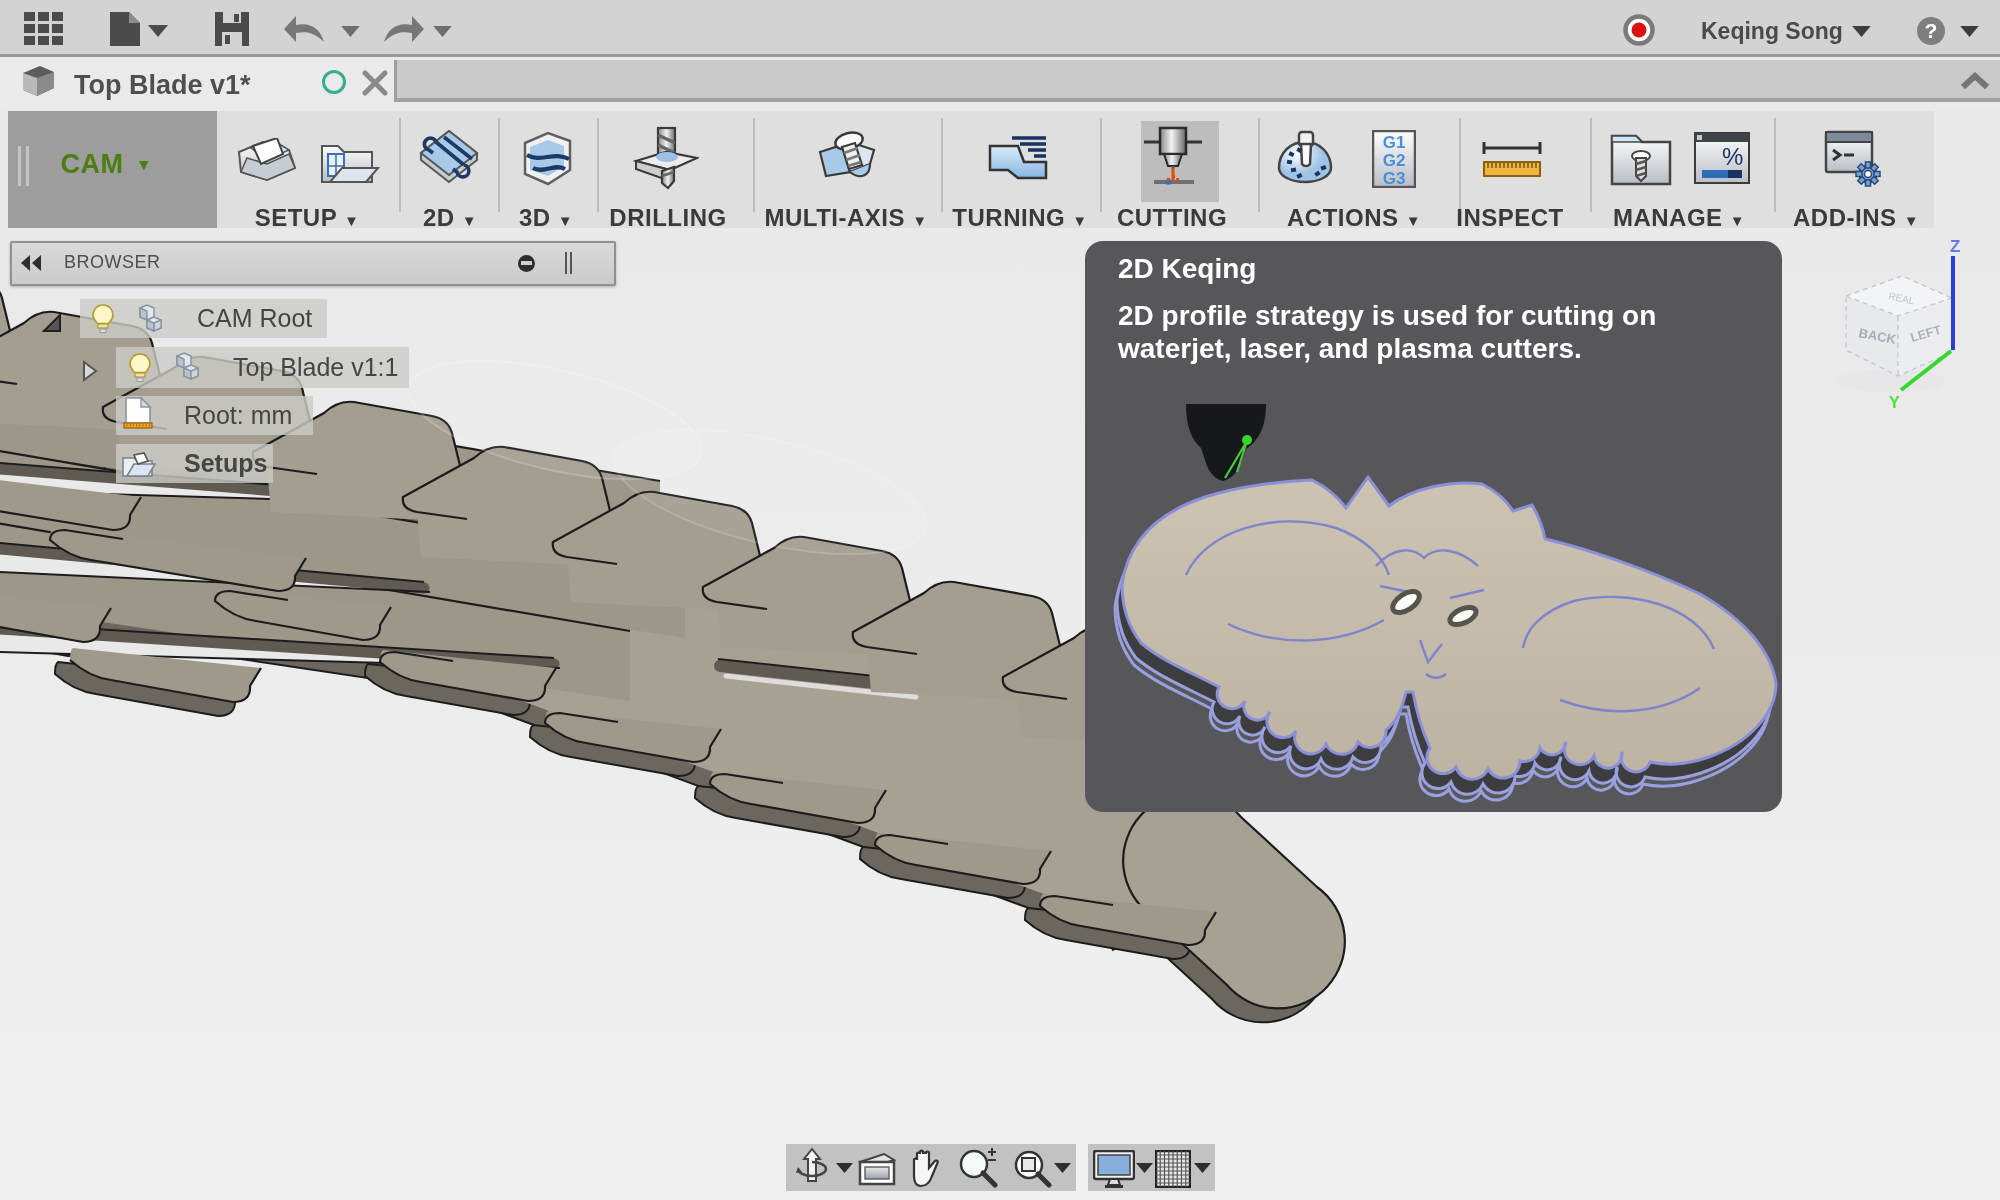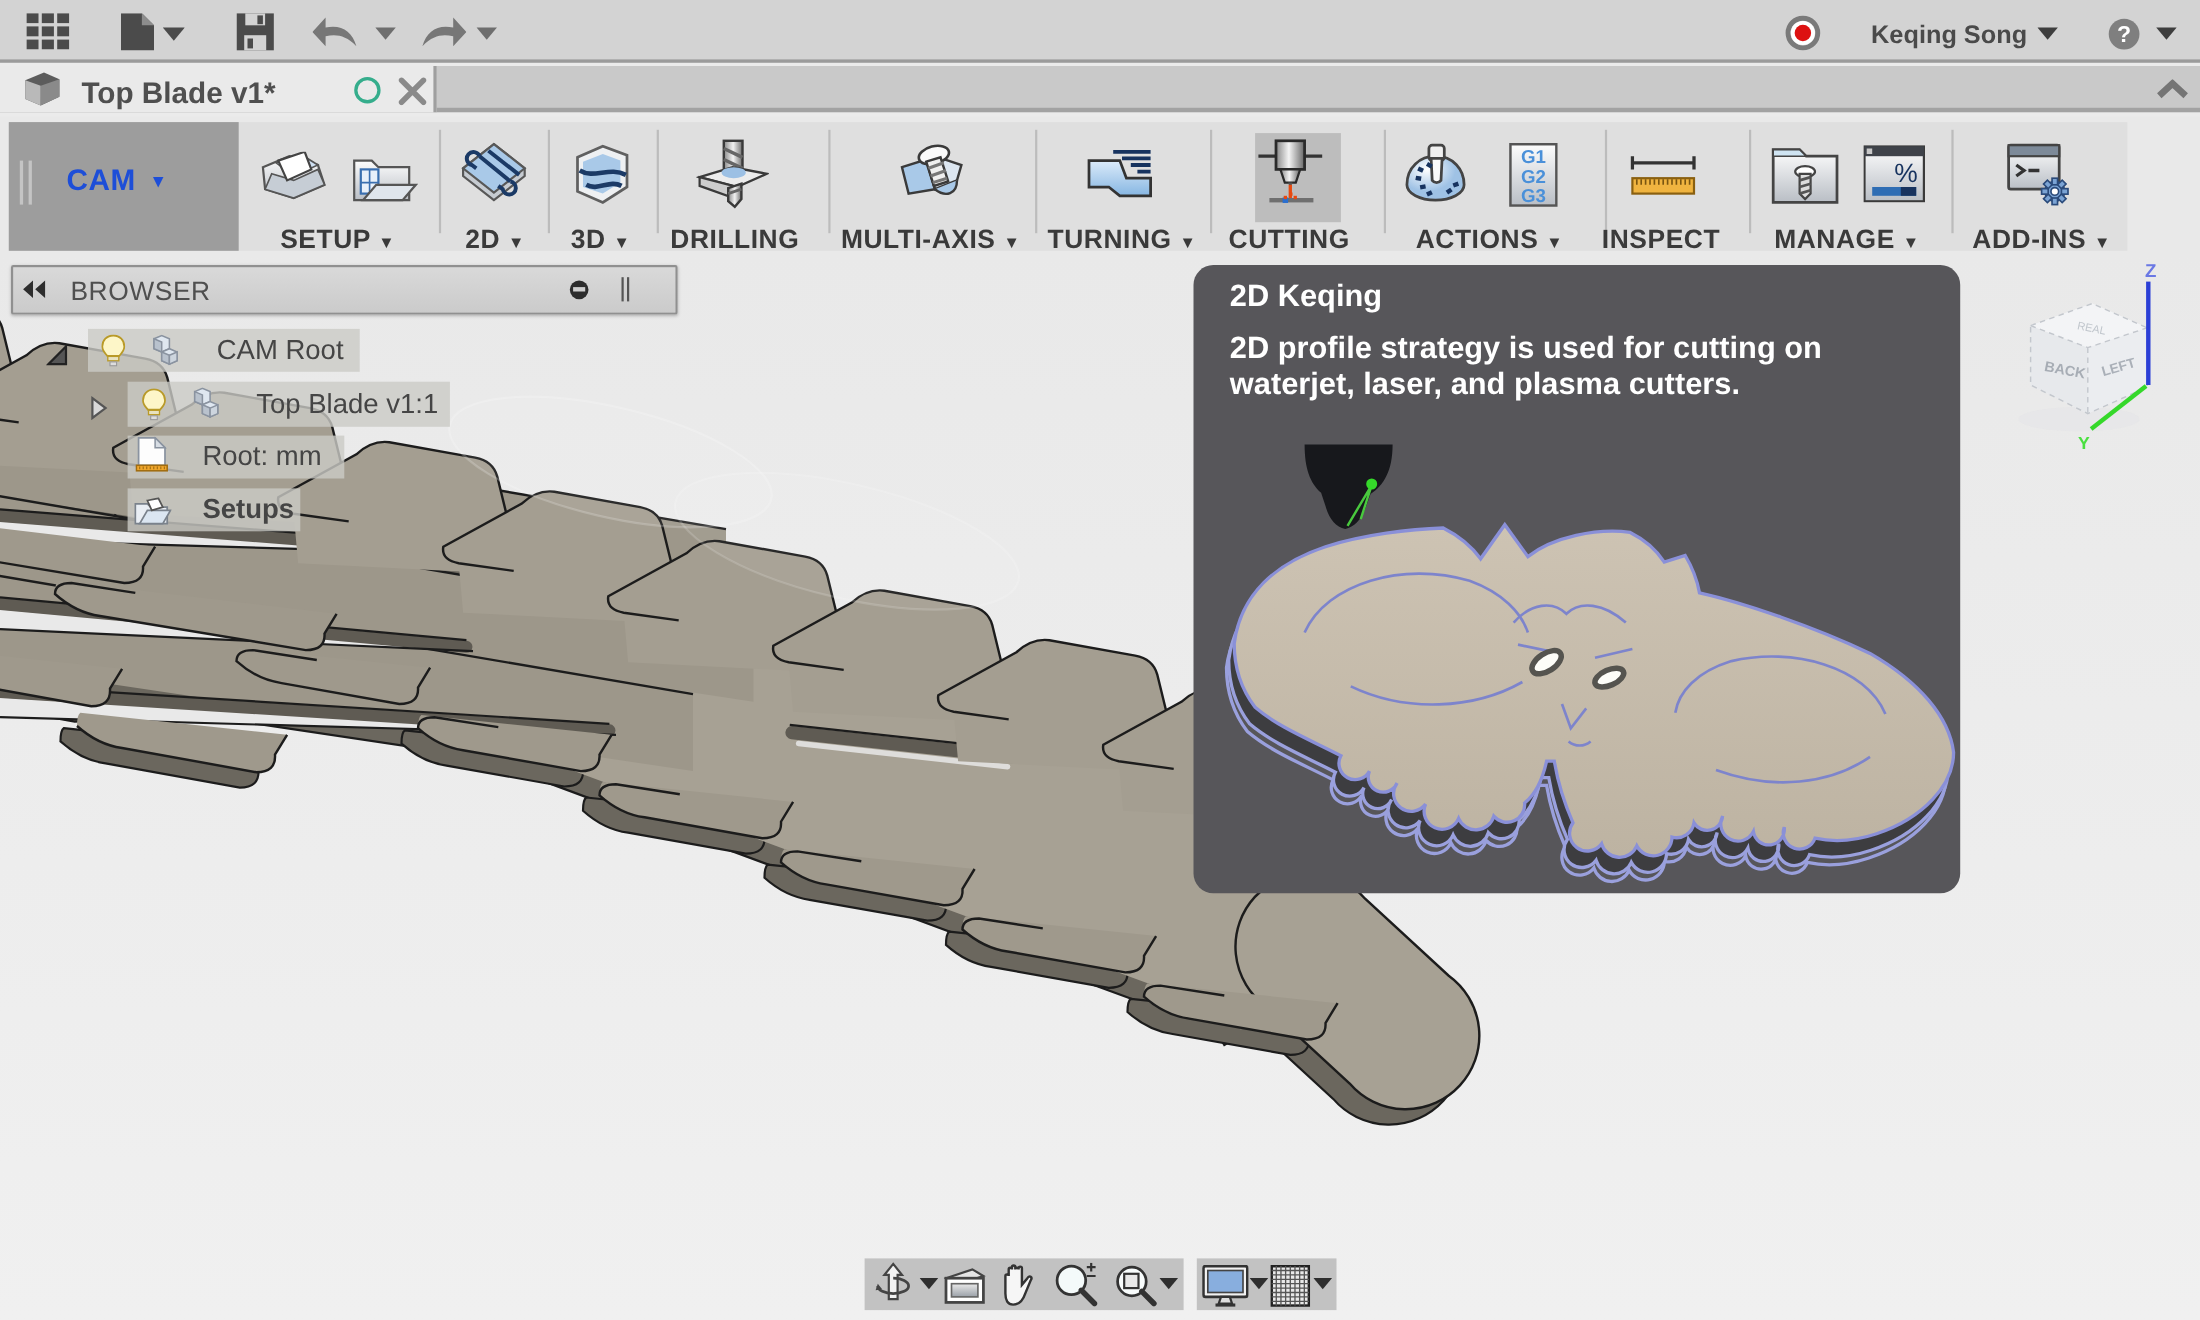--- a/index.html
+++ b/index.html
@@ -208,21 +208,21 @@
       <path d="M3 3 L23 23 M23 3 L3 23" stroke="#8a8a8a" stroke-width="5" stroke-linecap="round"></path>
     </svg></div>
 <div class="abs" style="left:1960px;top:72px;"><svg width="30" height="18" viewBox="0 0 30 18" style="">
       <path d="M3 15 L15 4 L27 15" stroke="#757575" stroke-width="6" fill="none"></path>
     </svg></div>
 <div id="ribbon" class="abs">
     <div id="ribbonblock" class="abs">
       <div id="cambtn" class="abs"></div>
     </div>
   </div>
-<div class="abs" style="left:0;top:106px;width:209px;height:117px;display:flex;align-items:center;justify-content:center;color:#1d4ed8;font-size:27px;font-weight:bold;letter-spacing:0.5px;">CAM &nbsp;<span style="font-size:17px">▾</span></div>
+<div class="abs" style="left:0;top:106px;width:209px;height:117px;display:flex;align-items:center;justify-content:center;color:#4d7c0f;font-size:27px;font-weight:bold;letter-spacing:0.5px;">CAM &nbsp;<span style="font-size:17px">▾</span></div>
 <div class="abs" style="left:18px;top:146px;width:3px;height:40px;background:#c4c4c4;"></div>
 <div class="abs" style="left:26px;top:146px;width:3px;height:40px;background:#c4c4c4;"></div>
 <div class="abs" style="left:1141px;top:121px;width:78px;height:81px;background:#bdbdbd;"></div>
 <div class="glabel" style="left:187px;top:204px;">SETUP <span style="font-size:15px">▼</span></div>
 <div class="gsep" style="left:399px;top:118px;"></div>
 <div class="glabel" style="left:330px;top:204px;">2D <span style="font-size:15px">▼</span></div>
 <div class="gsep" style="left:498px;top:118px;"></div>
 <div class="glabel" style="left:426px;top:204px;">3D <span style="font-size:15px">▼</span></div>
 <div class="gsep" style="left:597px;top:118px;"></div>
 <div class="glabel" style="left:548px;top:204px;">DRILLING</div>
@@ -407,21 +407,21 @@
         <rect x="41.5" y="32" width="5" height="6" transform="rotate(225 44 44)"></rect>
         <rect x="41.5" y="32" width="5" height="6" transform="rotate(270 44 44)"></rect>
         <rect x="41.5" y="32" width="5" height="6" transform="rotate(315 44 44)"></rect>
 <circle cx="44" cy="44" r="3.5" fill="#fff"></circle>
       </g>
     </svg></div>
 <div id="browserhdr" class="abs"></div>
 <div class="abs" style="left:19px;top:253px;"><svg width="26" height="20" viewBox="0 0 26 20" style="">
       <path d="M11 2 L2 10 L11 18 Z M22 2 L13 10 L22 18 Z" fill="#2e2e2e"></path>
     </svg></div>
-<div class="abs" style="left:64px;top:252px;font-size:24px;color:#4f4f4f;letter-spacing:0.5px;">BROWSER</div>
+<div class="abs" style="left:64px;top:252px;font-size:18px;color:#4f4f4f;letter-spacing:0.5px;">BROWSER</div>
 <div class="abs" style="left:518px;top:255px;width:17px;height:17px;background:#2d2d2d;border-radius:50%;"></div>
 <div class="abs" style="left:521px;top:261px;width:11px;height:4px;background:#cfcfcf;"></div>
 <div class="abs" style="left:565px;top:252px;width:2px;height:22px;background:#555;"></div>
 <div class="abs" style="left:570px;top:252px;width:2px;height:22px;background:#555;"></div>
 <div class="trow" style="left:80px;top:299px;width:247px;height:39px;"></div>
 <div class="abs" style="left:42px;top:311px;"><svg width="20" height="22" viewBox="0 0 20 22" style="">
       <path d="M2 20 L18 20 L18 4 Z" fill="#555" stroke="#222" stroke-width="2"></path>
     </svg></div>
 <div class="abs" style="left:92px;top:304px"><svg width="22" height="30" viewBox="0 0 22 30" style="">
       <path d="M11 1 C5 1 1 5.5 1 11 C1 15 4 17.5 5.5 19.5 L16.5 19.5 C18 17.5 21 15 21 11 C21 5.5 17 1 11 1 Z" fill="#fdf6c8" stroke="#b99a28" stroke-width="1.6"></path>

